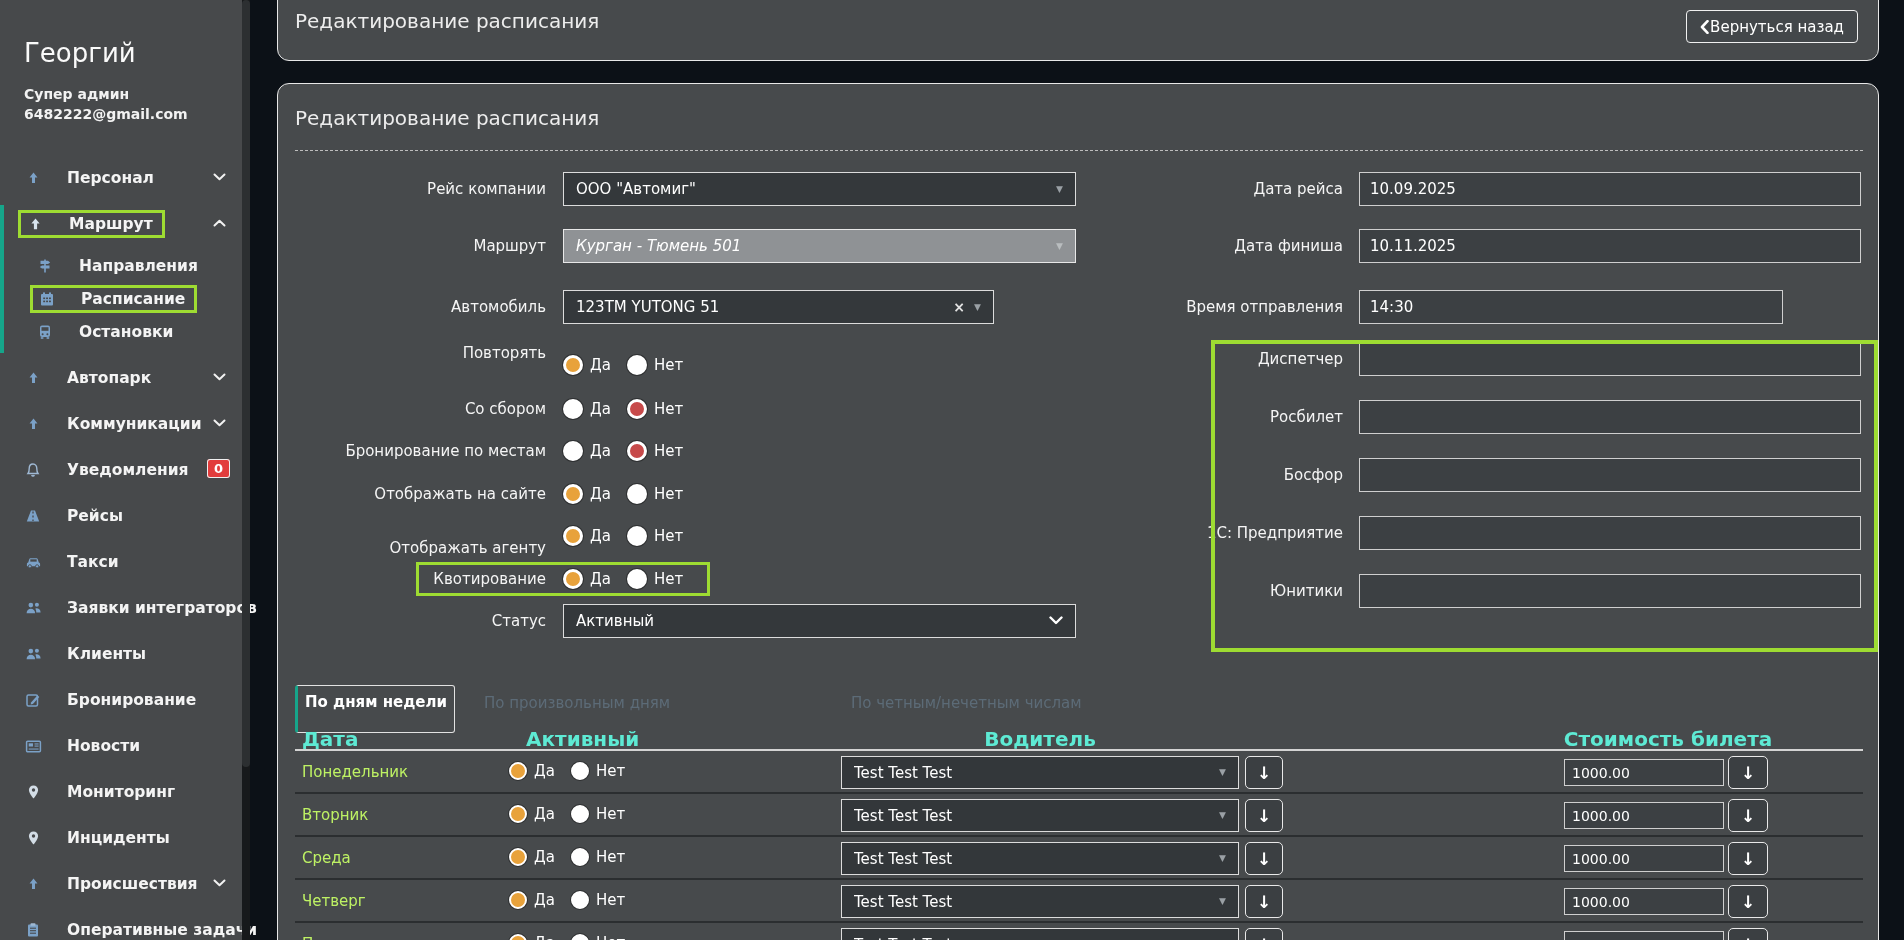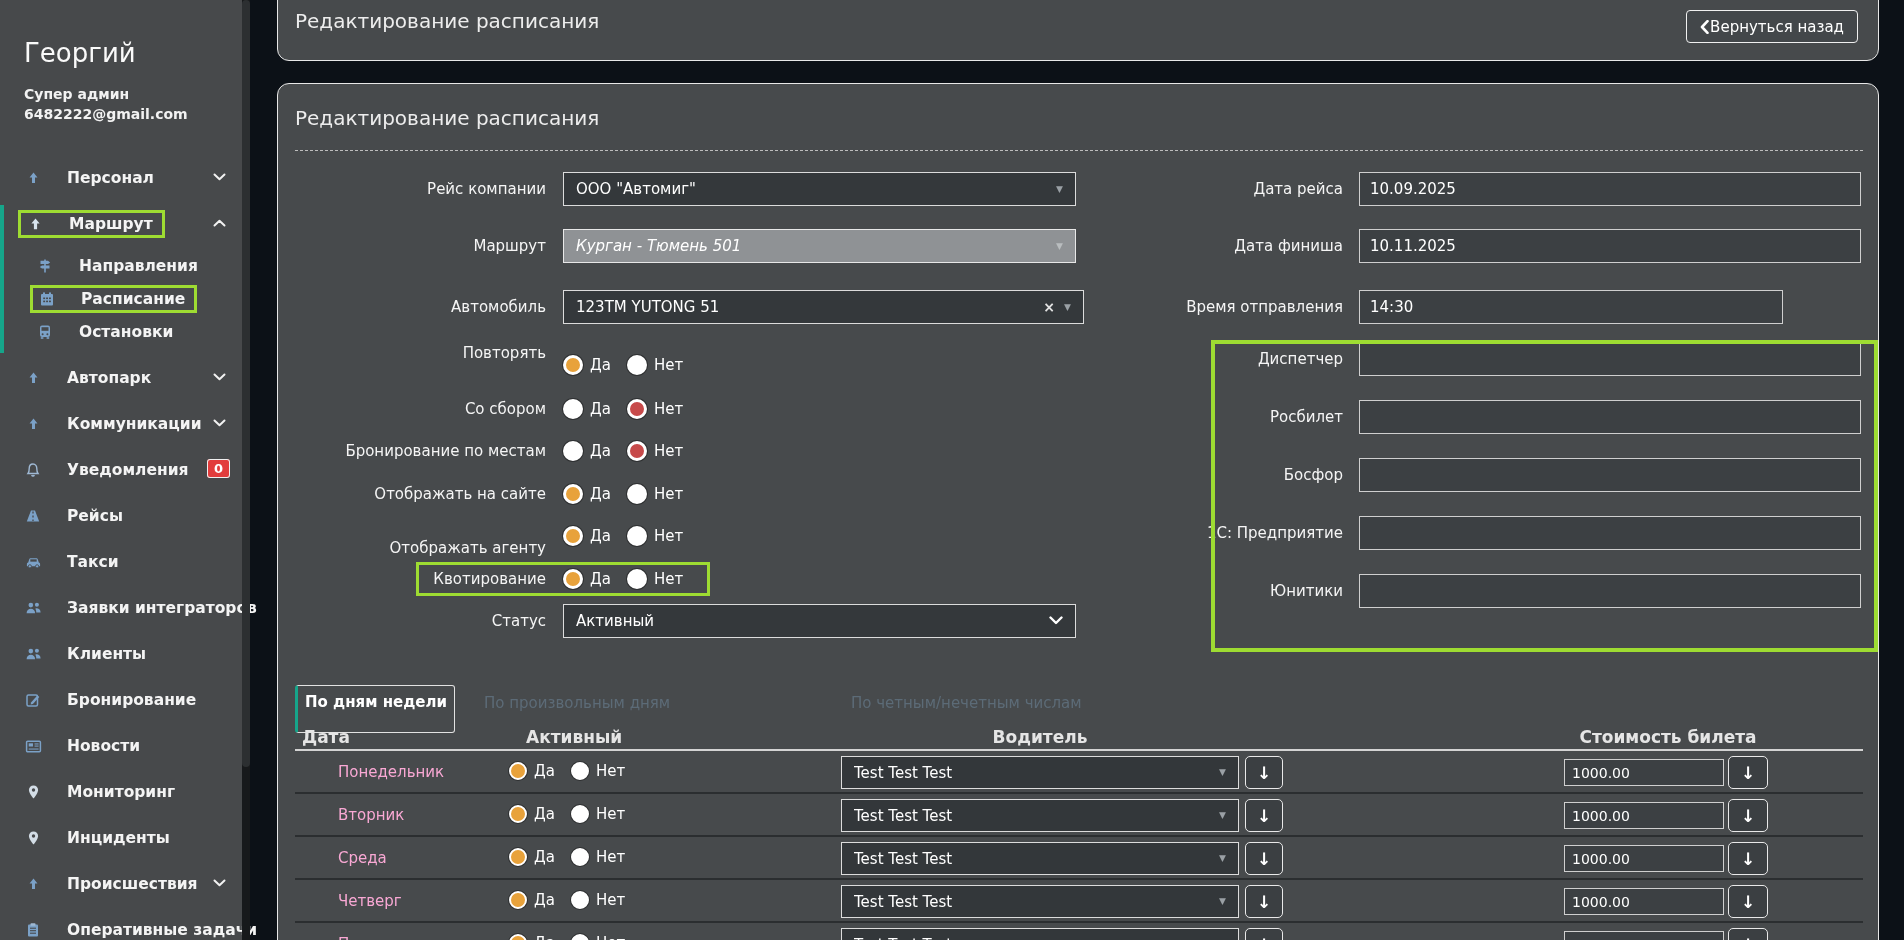--- a/index.html
+++ b/index.html
@@ -63,25 +63,25 @@
   .rlab{font-size:15px;color:#fff;margin:0 16px 0 7px;}
   .rlab:last-child{margin-right:0;}
   .hl-rect{position:absolute;border:3px solid #9EDC32;box-sizing:border-box;pointer-events:none;z-index:5;}
   .hl-rect.thick{border-width:4px;}
   
   .tab-active{position:absolute;width:160px;height:48px;box-sizing:border-box;border:1px solid #E2E2E2;
               border-left:3px solid #16A58A;border-radius:3px;line-height:33px;text-align:center;
               font-size:15px;font-weight:700;color:#fff;cursor:pointer;}
   .tab-muted{position:absolute;height:36px;line-height:36px;font-size:15px;color:#5C6B77;cursor:pointer;white-space:nowrap;}
   
-  .th{position:absolute;font-size:17px;font-weight:700;color:#e5e5e5;}
+  .th{position:absolute;font-size:20px;font-weight:700;color:#5eead4;}
   #thead-rule{position:absolute;left:17px;top:665px;width:1568px;height:2px;background:#D3D3D3;}
   #trows{position:absolute;left:17px;top:667px;width:1568px;}
   .trow{position:relative;height:43px;box-sizing:border-box;border-bottom:2px solid #2B2E30;}
-  .td-day{position:absolute;left:7px;top:12px;font-size:15px;color:#f9a8d4;margin-left:36px;}
+  .td-day{position:absolute;left:7px;top:12px;font-size:15px;color:#bef264;}
   .trow .rgroup{left:214px;top:11px;}
   .trow .sel{left:546px;top:5px;width:398px;height:33px;background:#33373A;}
   .dbtn{position:absolute;background:#3B3F42;border:1.5px solid #E9E9E9;border-radius:5px;color:#fff;
         display:flex;align-items:center;justify-content:center;font-size:17px;font-weight:700;
         box-sizing:border-box;cursor:pointer;}
   .trow .dbtn.drv{left:950px;top:5px;width:38px;height:33px;}
   .trow .pinp{position:absolute;left:1269px;top:8px;width:160px;height:27px;background:#3C4043;
               border:1px solid #CFCFCF;color:#fff;font-size:14px;display:flex;align-items:center;
               padding:0 7px;box-sizing:border-box;}
   .trow .dbtn.prc{left:1433px;top:5px;width:40px;height:33px;}
@@ -466,21 +466,21 @@
       </span>
     </div>
     <div class="f-label" style="position: absolute; left: 17px; top: 153px; width: 251px;">Маршрут</div>
     <div class="sel dis" style="position: absolute; left: 285px; top: 145px; width: 513px; height: 34px;">
       <span class="val">Курган - Тюмень 501</span>
       <span class="tail">
         <span class="arr">▼</span>
       </span>
     </div>
     <div class="f-label" style="position: absolute; left: 17px; top: 214px; width: 251px;">Автомобиль</div>
-    <div class="sel" style="position: absolute; left: 285px; top: 206px; width: 521px; height: 34px;">
+    <div class="sel" style="position: absolute; left: 285px; top: 206px; width: 431px; height: 34px;">
       <span class="val">123TM YUTONG 51</span>
       <span class="tail">
         <span class="clr">×</span>
         <span class="arr">▼</span>
       </span>
     </div>
     <div class="f-label" style="position: absolute; left: 17px; top: 260px; width: 251px;">Повторять</div>
     <span class="rgroup" style="position: absolute; left: 285px; top: 270px; height: 22px;">
       <span class="rd on-yes"></span>
       <span class="rlab">Да</span>

